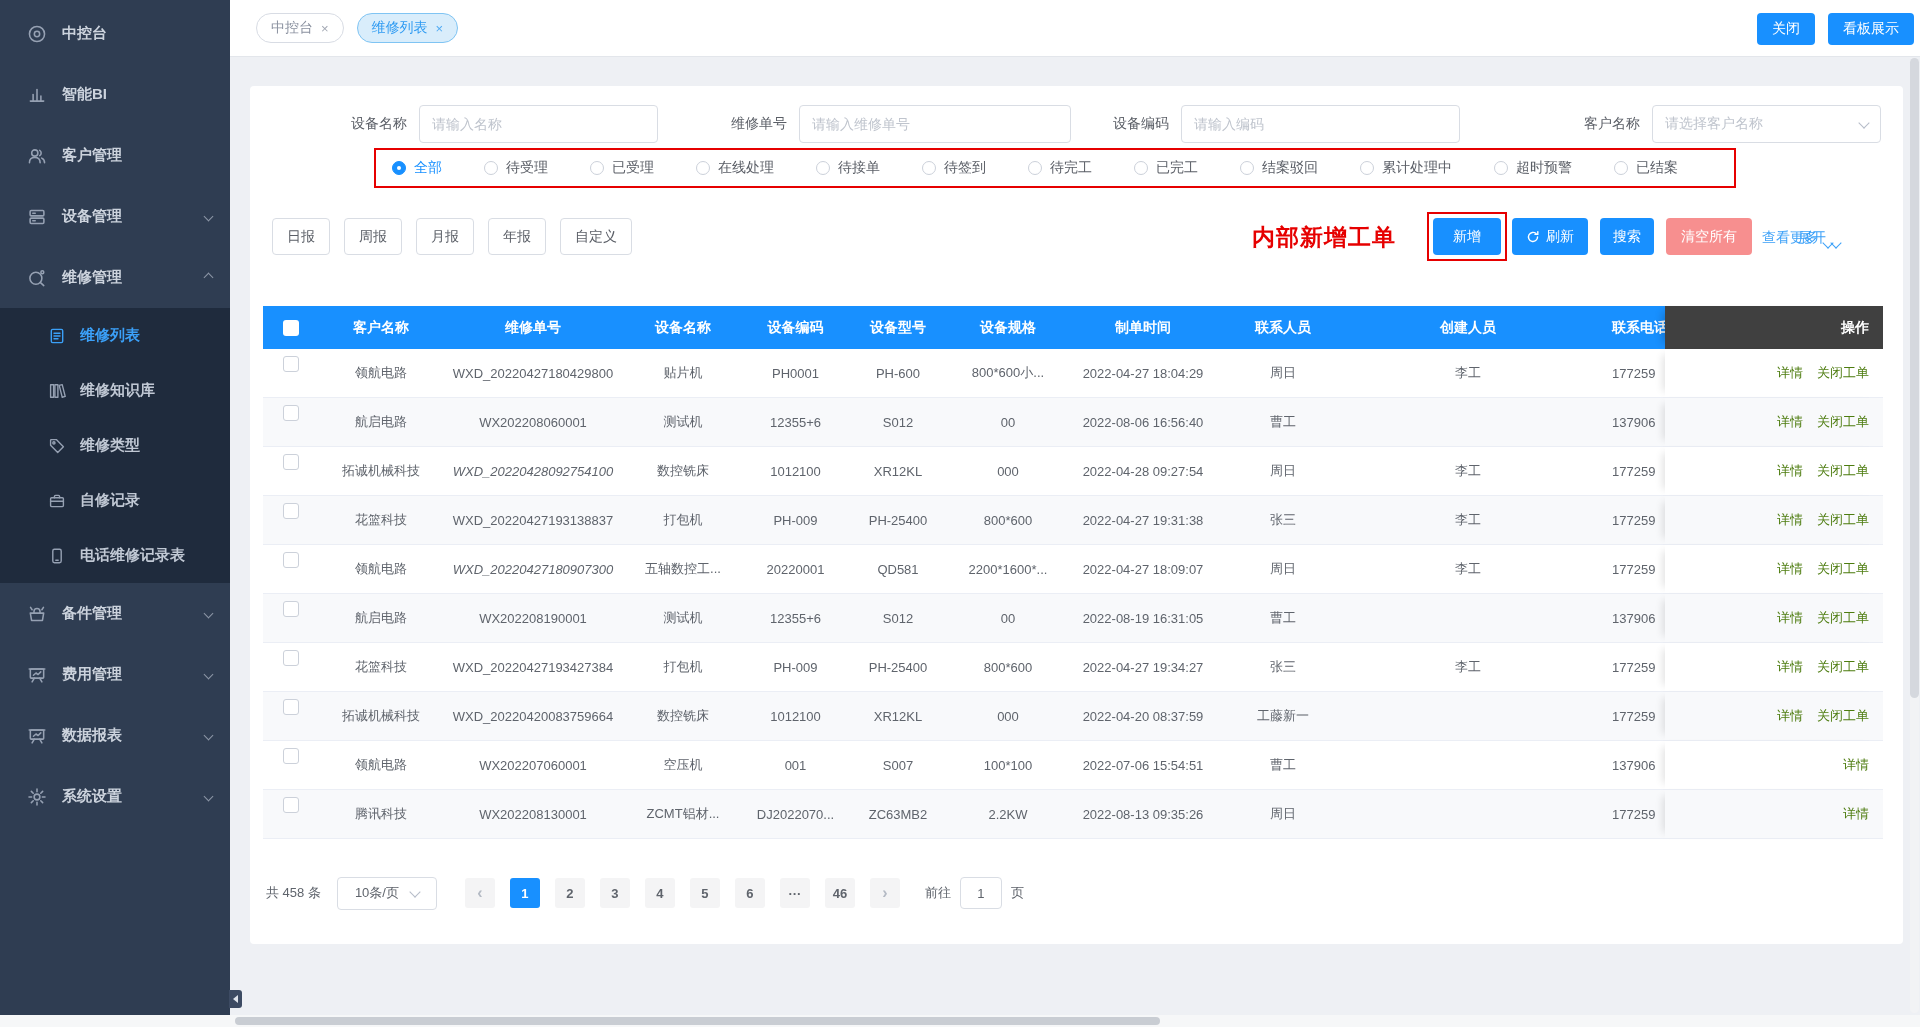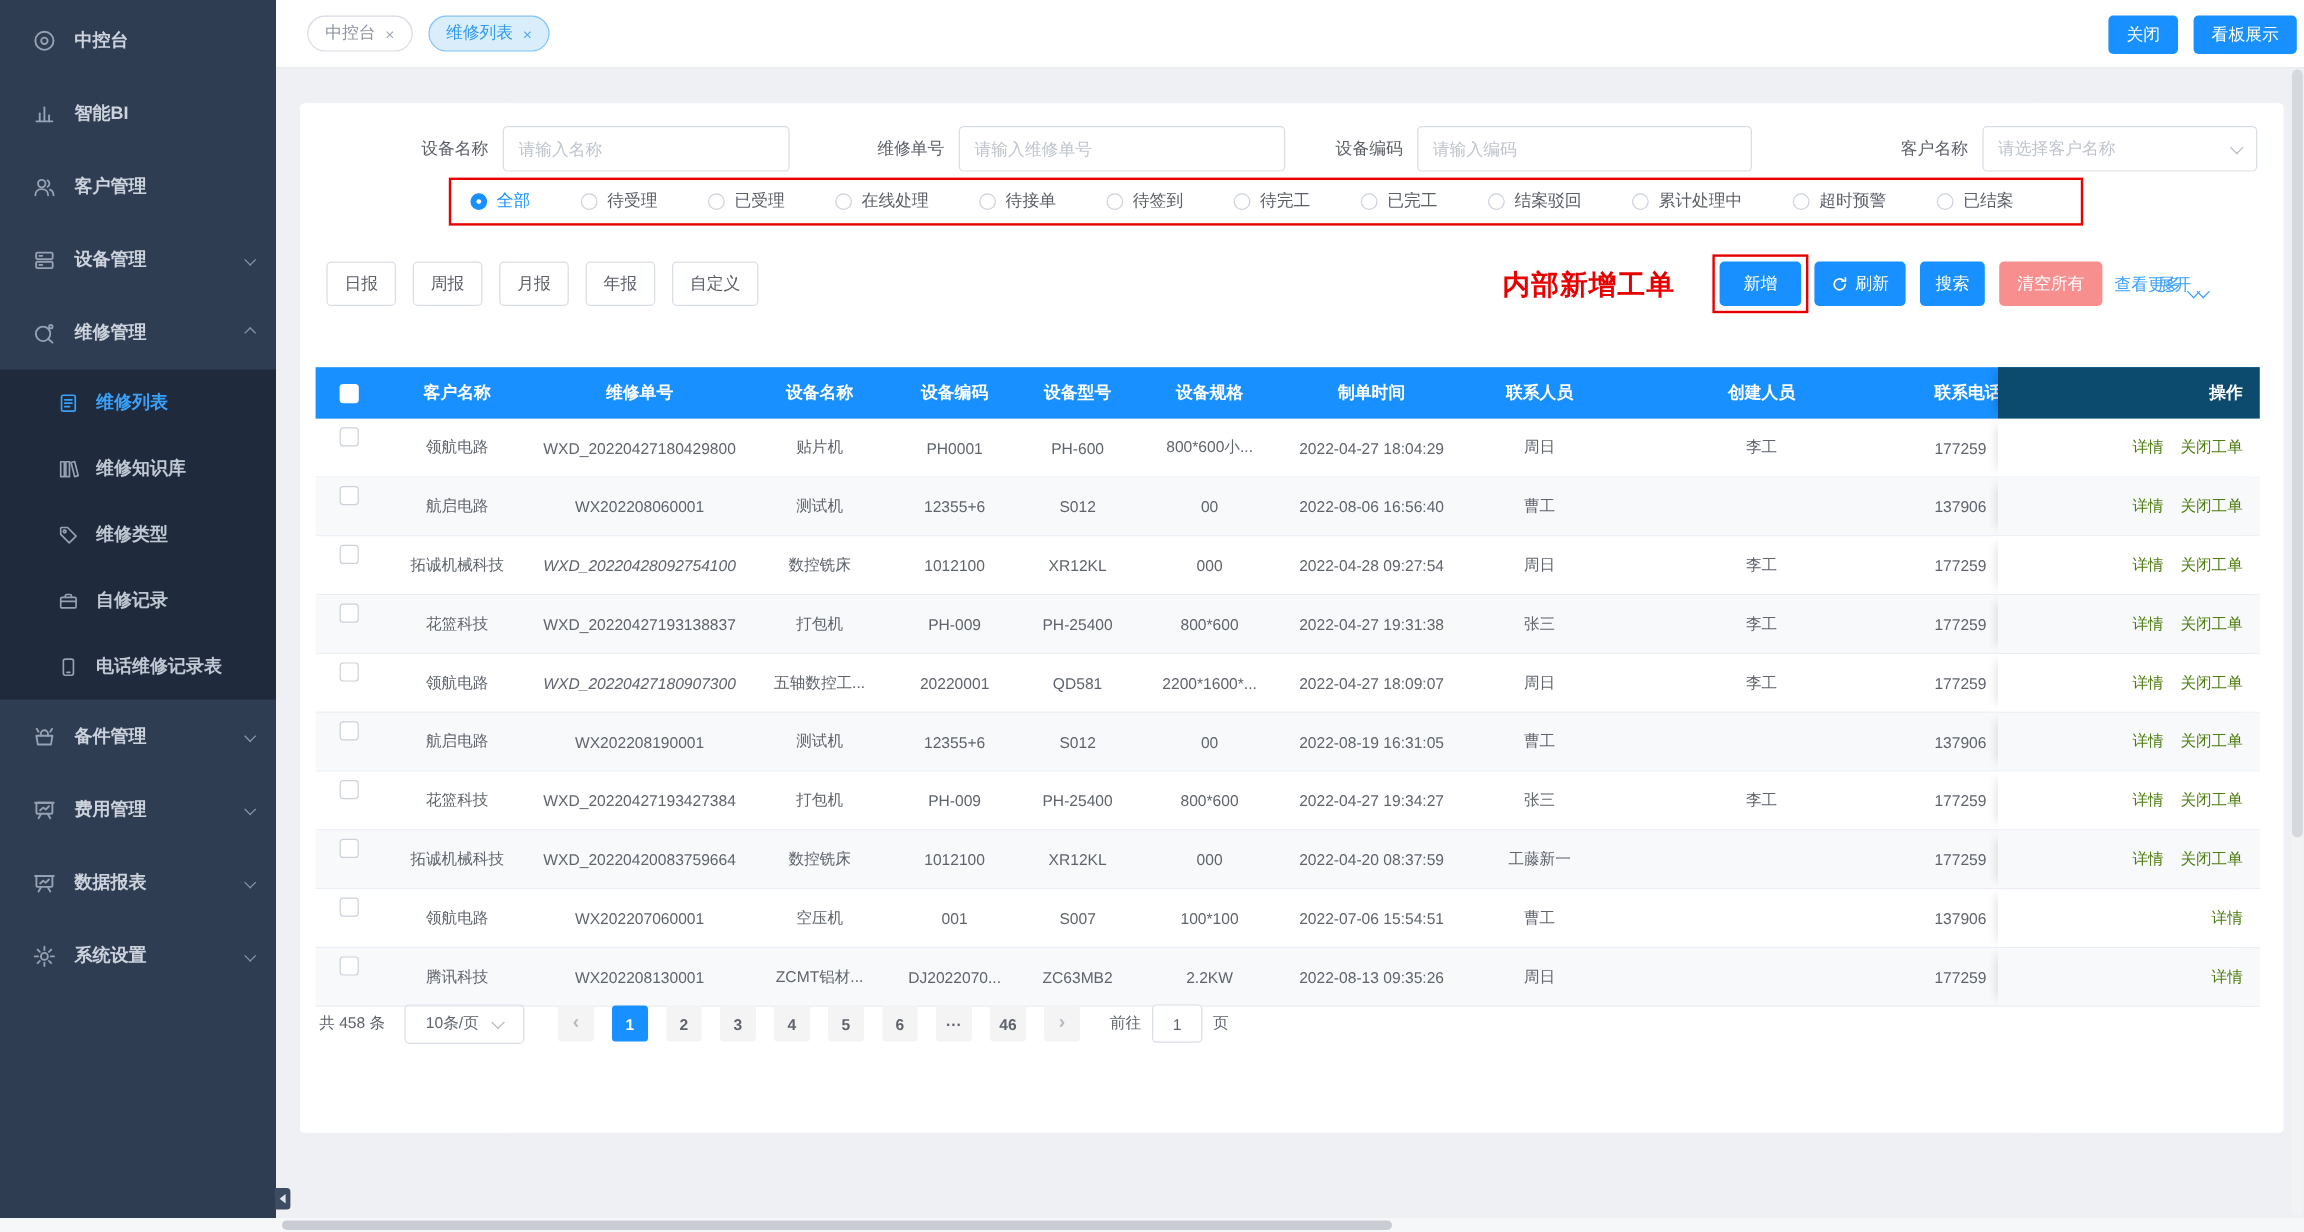--- a/index.html
+++ b/index.html
@@ -52,33 +52,33 @@
   .red-note { position:absolute; left:1002px; top:136px; font-size:23px; font-weight:700; color:#e60000; letter-spacing:1px; }
   .add-box { position:absolute; left:1177px; top:126px; width:80px; height:49px; border:2px solid #e60000; pointer-events:none; }
   .act-btn { position:absolute; top:132px; height:37px; border:none; border-radius:4px; color:#fff; font-size:14px; cursor:pointer; font-family:inherit; display:flex; align-items:center; justify-content:center; gap:6px; }
   .link-more { position:absolute; top:143px; color:#3ba0f8; font-size:14px; display:flex; align-items:flex-end; gap:6px; cursor:pointer; }
   
   .table { position:absolute; left:13px; top:220px; width:1620px; }
   .thead { display:flex; height:43px; background:#1890ff; position:relative; }
   .th { display:flex; align-items:center; justify-content:center; color:#fff; font-weight:700; font-size:14px; overflow:hidden; white-space:nowrap; }
   .th.left { justify-content:flex-start; padding-left:24px; }
   .ops-col { position:absolute; right:0; top:0; width:218px; height:100%; display:flex; align-items:center; justify-content:flex-end; padding-right:14px; box-shadow:-8px 0 8px -6px rgba(0,0,0,.22); }
-  .thead .ops-col { background:#0c4a6e; color:#fff; font-weight:700; }
+  .thead .ops-col { background:#404040; color:#fff; font-weight:700; }
   .trow { display:flex; height:49px; border-bottom:1px solid #ebeef5; position:relative; background:#fff; }
   .trow.stripe { background:#f8f9fb; }
   .td { display:flex; align-items:center; justify-content:center; font-size:13px; color:#5f646c; overflow:hidden; white-space:nowrap; }
   .td.left { justify-content:flex-start; padding-left:24px; }
   .td.top { align-items:flex-start; padding-top:7px; }
   .checkbox { width:16px; height:16px; border:1px solid #ccd1da; border-radius:3px; background:#fff; cursor:pointer; flex:none; }
   .checkbox.head { border:none; }
   .row-ops { gap:14px; background:#fff; box-shadow:-8px 0 8px -6px rgba(0,0,0,.12); }
   .trow.stripe .row-ops { background:#f8f9fb; }
   .op-link { color:#4d7c0f; font-size:13px; cursor:pointer; white-space:nowrap; }
   
-  .pagination { position:absolute; left:16px; top:749px; height:36px; display:flex; align-items:center; font-size:13px; color:#5f646c; }
+  .pagination { position:absolute; left:16px; top:789px; height:36px; display:flex; align-items:center; font-size:13px; color:#5f646c; }
   .pg-total { margin-right:16px; white-space:nowrap; }
   .pg-select { width:100px; height:33px; border:1px solid #d9dde4; border-radius:4px; display:flex; align-items:center; justify-content:center; gap:12px; margin-right:28px; cursor:pointer; }
   .pg-btn { width:30px; height:30px; border-radius:3px; background:#f4f4f5; margin-right:15px; display:flex; align-items:center; justify-content:center; font-weight:700; font-size:13px; color:#5f646c; cursor:pointer; flex:none; }
   .pg-btn.active { background:#1890ff; color:#fff; }
   .pg-btn.nav { color:#b4bac4; font-size:16px; }
   .pg-goto { display:flex; align-items:center; gap:9px; margin-left:10px; }
   .pg-input { width:42px; height:32px; border:1px solid #d9dde4; border-radius:4px; text-align:center; font-size:13px; color:#5f646c; font-family:inherit; outline:none; }
   
   .vscroll { position:absolute; right:1px; top:58px; width:9px; height:955px; background:#f2f3f5; border-radius:5px; z-index:6; }
   .vscroll .thumb { position:absolute; top:0; left:0; width:9px; height:640px; background:#d5d8de; border-radius:5px; }

